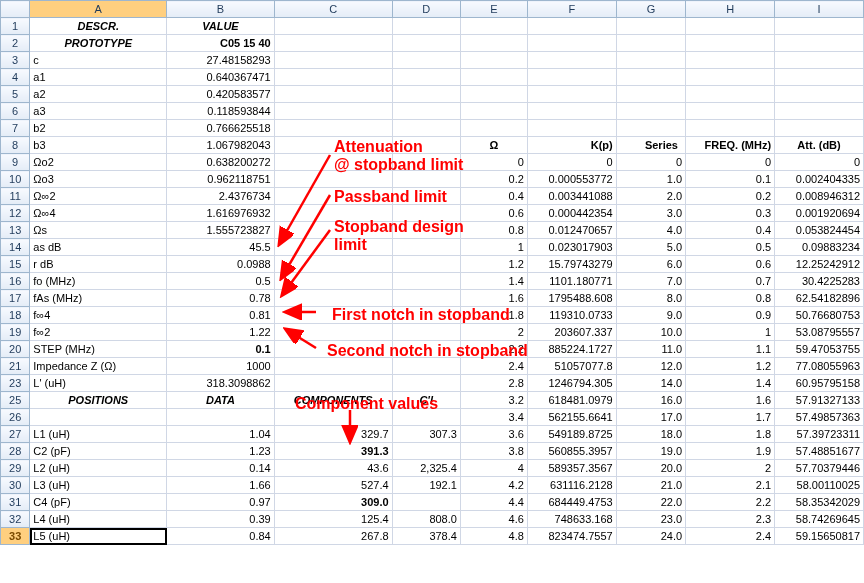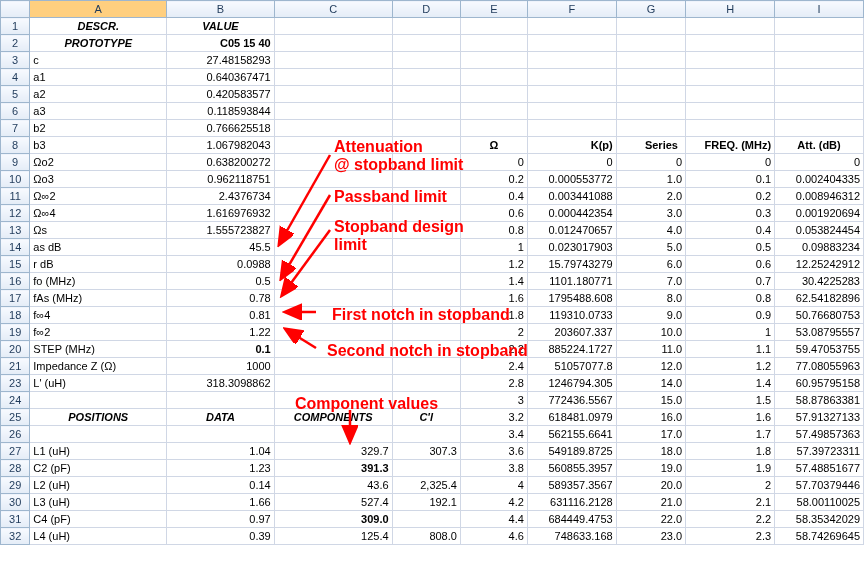--- a/index.html
+++ b/index.html
@@ -374,32 +374,20 @@
           <td class="num">318.3098862</td>
           <td></td>
           <td></td>
           <td class="num">2.8</td>
           <td class="num">1246794.305</td>
           <td class="num">14.0</td>
           <td class="num">1.4</td>
           <td class="num">60.95795158</td>
         </tr>
         <tr>
-          <th class="row-head">24</th>
-          <td></td>
-          <td></td>
-          <td></td>
-          <td></td>
-          <td class="num">3</td>
-          <td class="num">772436.5567</td>
-          <td class="num">15.0</td>
-          <td class="num">1.5</td>
-          <td class="num">58.87863381</td>
-        </tr>
-        <tr>
           <th class="row-head">25</th>
           <td class="center">POSITIONS</td>
           <td class="center">DATA</td>
           <td class="center">COMPONENTS</td>
           <td class="center">C'l</td>
           <td class="num">3.2</td>
           <td class="num">618481.0979</td>
           <td class="num">16.0</td>
           <td class="num">1.6</td>
           <td class="num">57.91327133</td>
@@ -481,20 +469,32 @@
           <td>L4 (uH)</td>
           <td class="num">0.39</td>
           <td class="num">125.4</td>
           <td class="num">808.0</td>
           <td class="num">4.6</td>
           <td class="num">748633.168</td>
           <td class="num">23.0</td>
           <td class="num">2.3</td>
           <td class="num">58.74269645</td>
         </tr>
+        <tr>
+          <th class="row-head sel">33</th>
+          <td class="selected-cell">L5 (uH)</td>
+          <td class="num">0.84</td>
+          <td class="num">267.8</td>
+          <td class="num">378.4</td>
+          <td class="num">4.8</td>
+          <td class="num">823474.7557</td>
+          <td class="num">24.0</td>
+          <td class="num">2.4</td>
+          <td class="num">59.15650817</td>
+        </tr>
       </tbody>
 </table>
 
 <div class="ann" style="left:334px; top:138px;">Attenuation<br>@ stopband limit</div>
 <div class="ann" style="left:334px; top:188px;">Passband limit</div>
 <div class="ann" style="left:334px; top:218px;">Stopband design<br>limit</div>
 <div class="ann" style="left:320px; top:306px;margin-left:12px;">First notch in stopband</div>
 <div class="ann" style="left:327px; top:342px;">Second notch in stopband</div>
 <div class="ann" style="left:295px; top:395px;">Component values</div>
 

